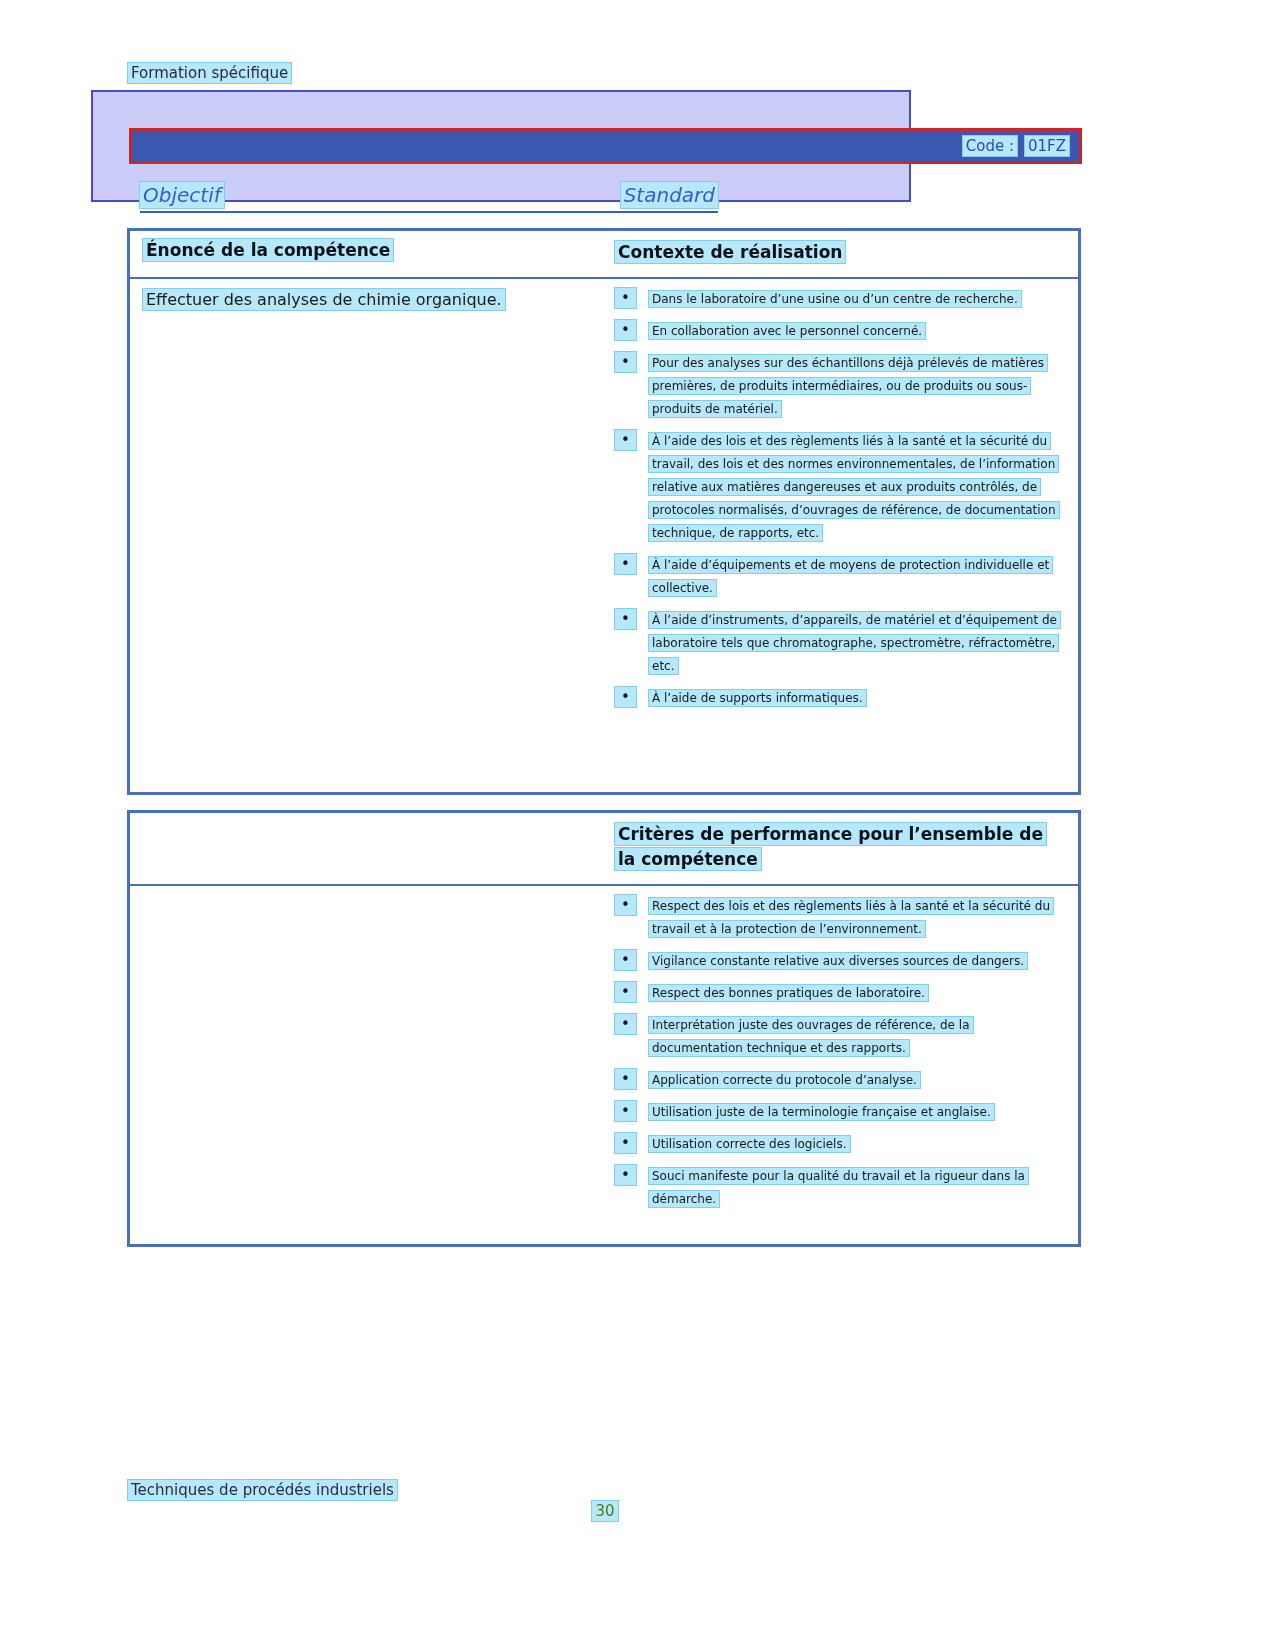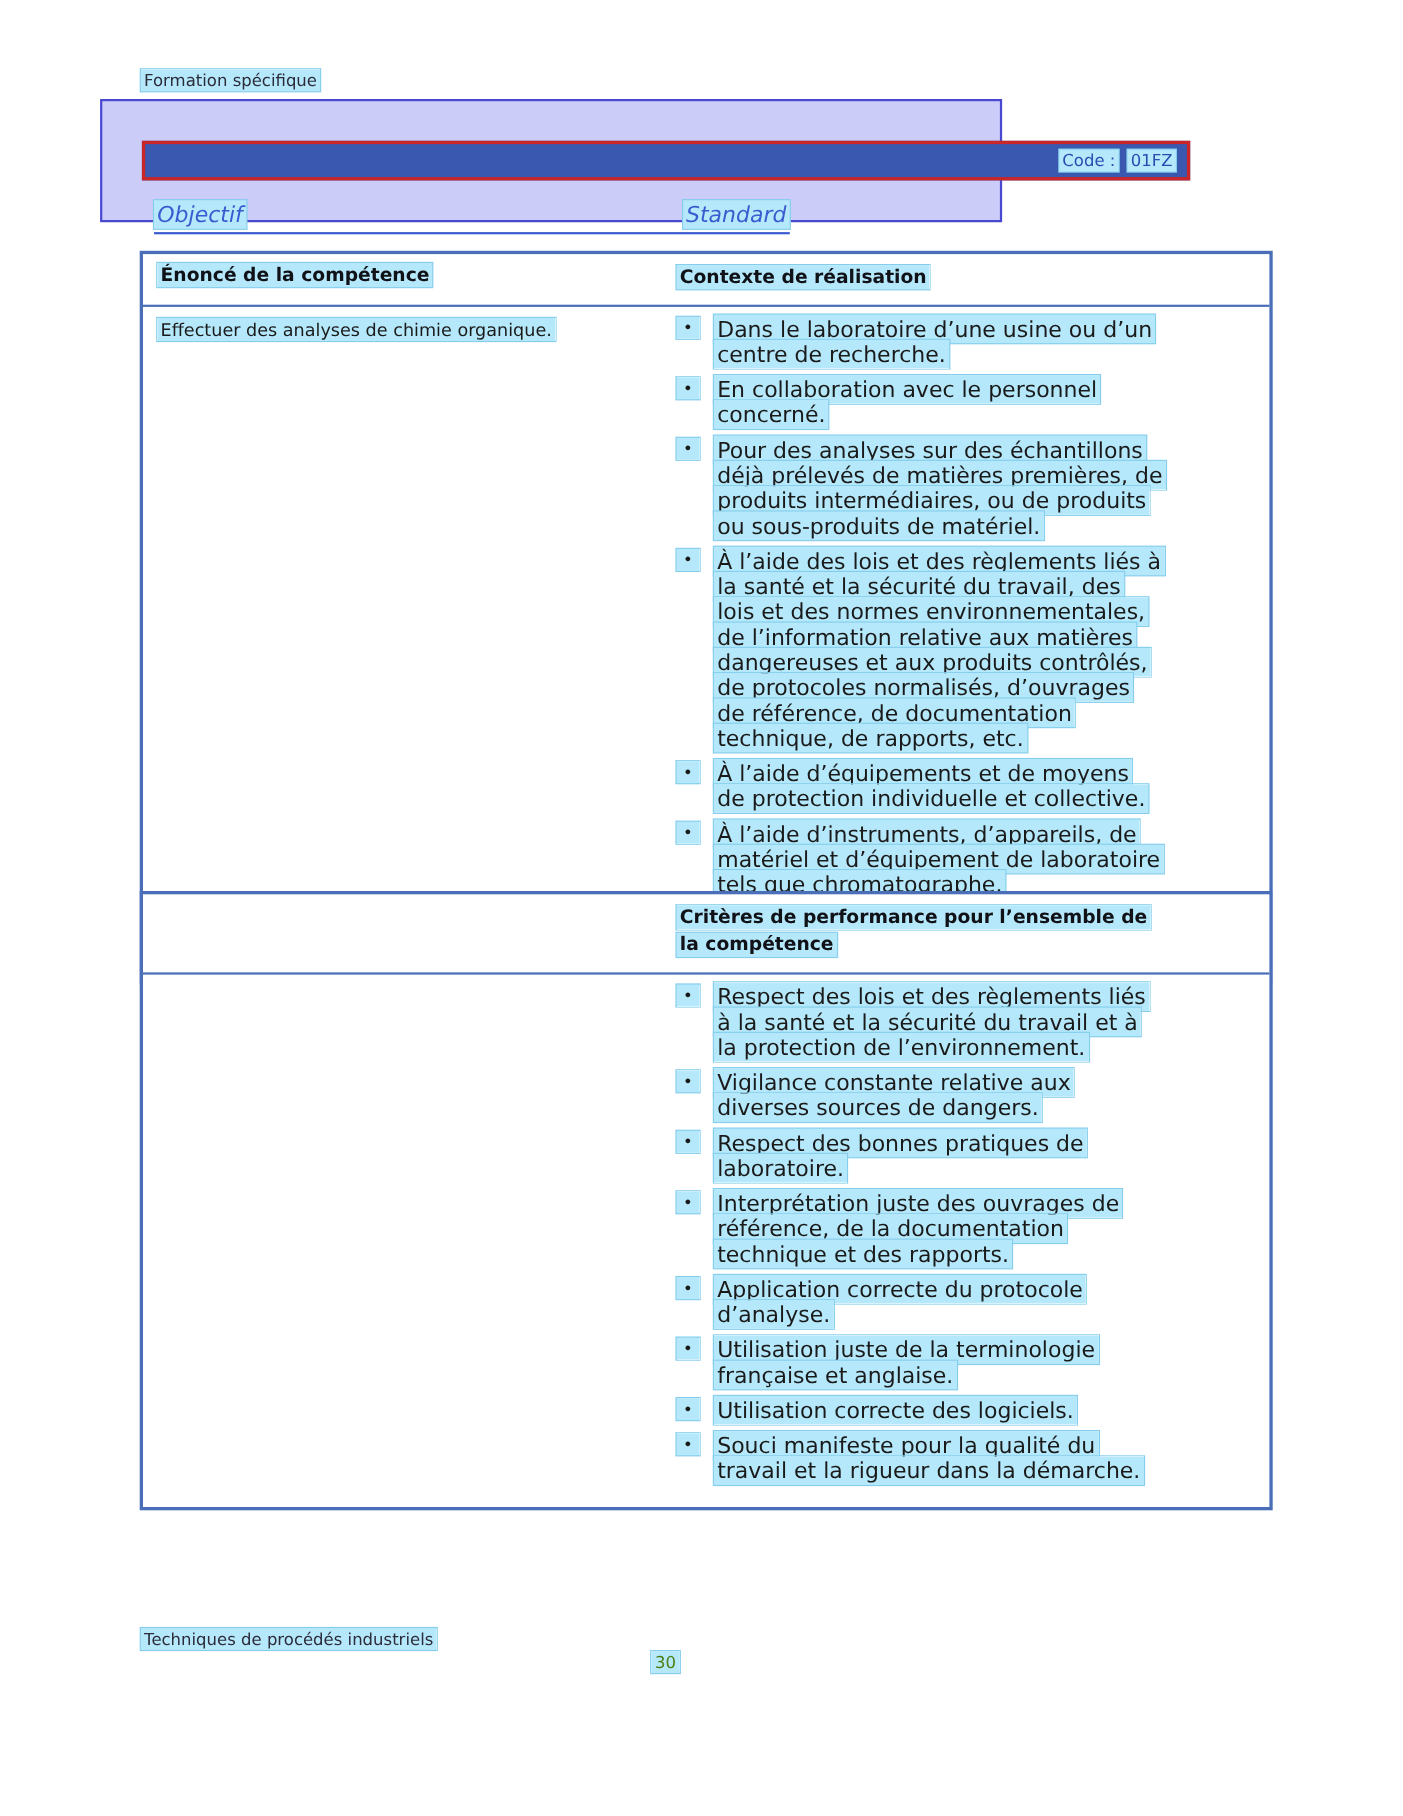--- a/index.html
+++ b/index.html
@@ -48,42 +48,42 @@
     position:absolute; left:47px; top:90px;
     width:578px;
     display:flex; justify-content:space-between; align-items:flex-end;
     border-bottom:2px solid #3a5bd0;
     padding-bottom:3px;
     font-size:20px; font-weight:normal; font-style:italic;
     color:#3a5bd0;
   }
 
   .table {
-    position:absolute; left:127px; width:1030px;
+    position:absolute; left:127px; width:954px;
     box-sizing:border-box;
     border:3px solid #4a6fb8;
     background:#ffffff;
   }
   .table1 { top:228px; min-height:567px; }
   .table2 { top:810px; min-height:437px; }
 
   .t-row { display:flex; }
   .t-header { border-bottom:2px solid #4a6fb8; min-height:40px; }
   .cell { box-sizing:border-box; }
   .cell-left  { width:474px; padding:9px 14px 12px 13px; }
   .cell-right { width:474px; padding:9px 14px 12px 11px; }
 
   .th { font-size:17px; font-weight:bold; color:#111118; }
   .body-text { font-size:16px; line-height:23px; }
 
   .bullet-item { display:flex; margin:0 0 9px 0; }
   .bullet-cell { flex:0 0 34px; }
   .bullet-glyph { font-size:15px; line-height:21px; padding:1px 6px; }
   .bullet-glyph::before { content:"\2022"; }
-  .item-text { flex:1; max-width:408px; font-size:20px; line-height:23px; }
+  .item-text { flex:1; max-width:408px; font-size:12px; line-height:23px; }
 
   .criteria-header-text { display:inline; }
   .cell-right .th { line-height:25px; }
 
   .footer-label {
     position:absolute; left:128px; top:1481px;
     font-size:15px; color:#2b2b3a;
   }
   .page-number {
     position:absolute; left:0; top:1502px; width:1210px;

